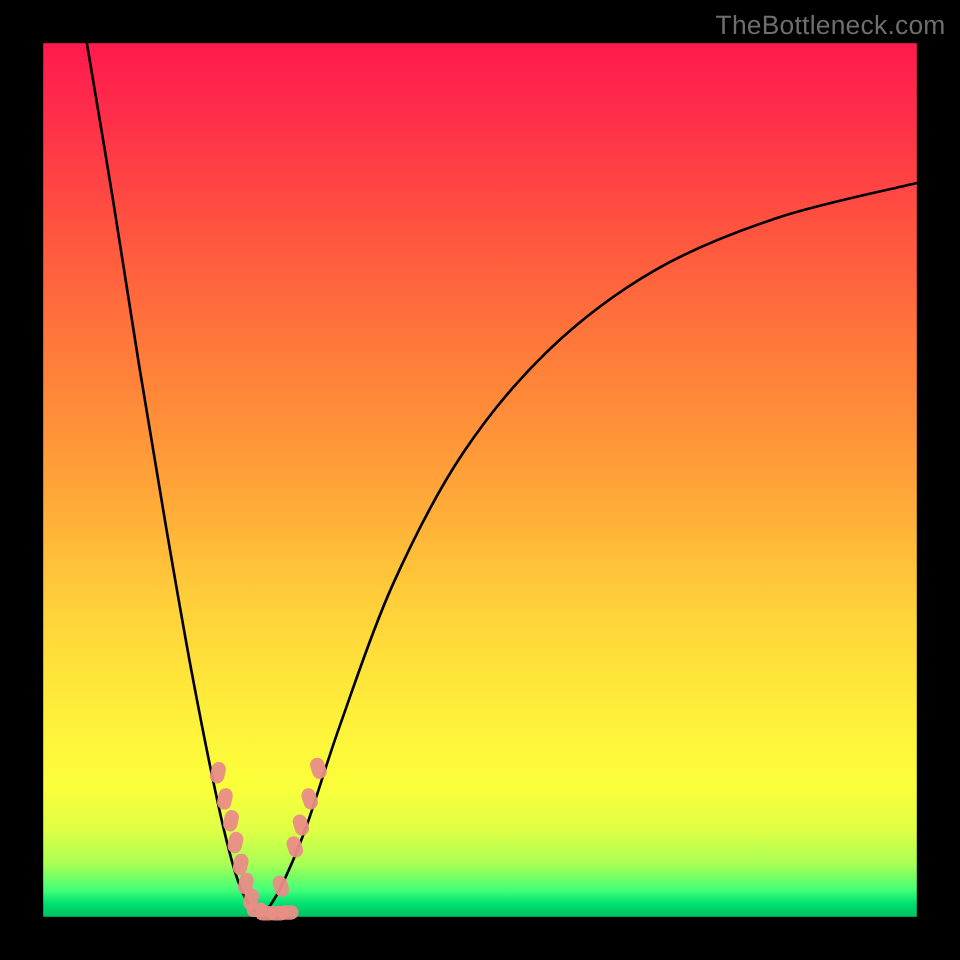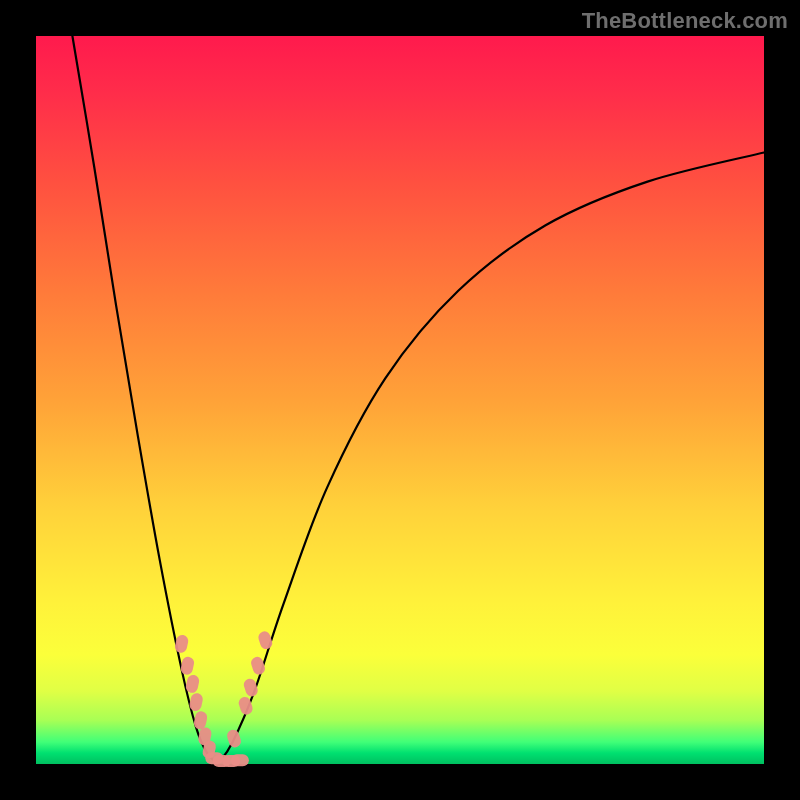--- a/index.html
+++ b/index.html
@@ -42,21 +42,21 @@
       #00e070 98.5%,
       #00c060 100%
     );
   }
   .watermark {
     position: absolute;
     top: 8px;
     right: 12px;
     color: #6e6e6e;
     font-size: 22px;
-    font-weight: 700;
+    font-weight: 400;
     letter-spacing: 0.2px;
     user-select: none;
   }
   svg.curve-layer {
     position: absolute;
     left: 0;
     top: 0;
     width: 728px;
     height: 728px;
     overflow: visible;

